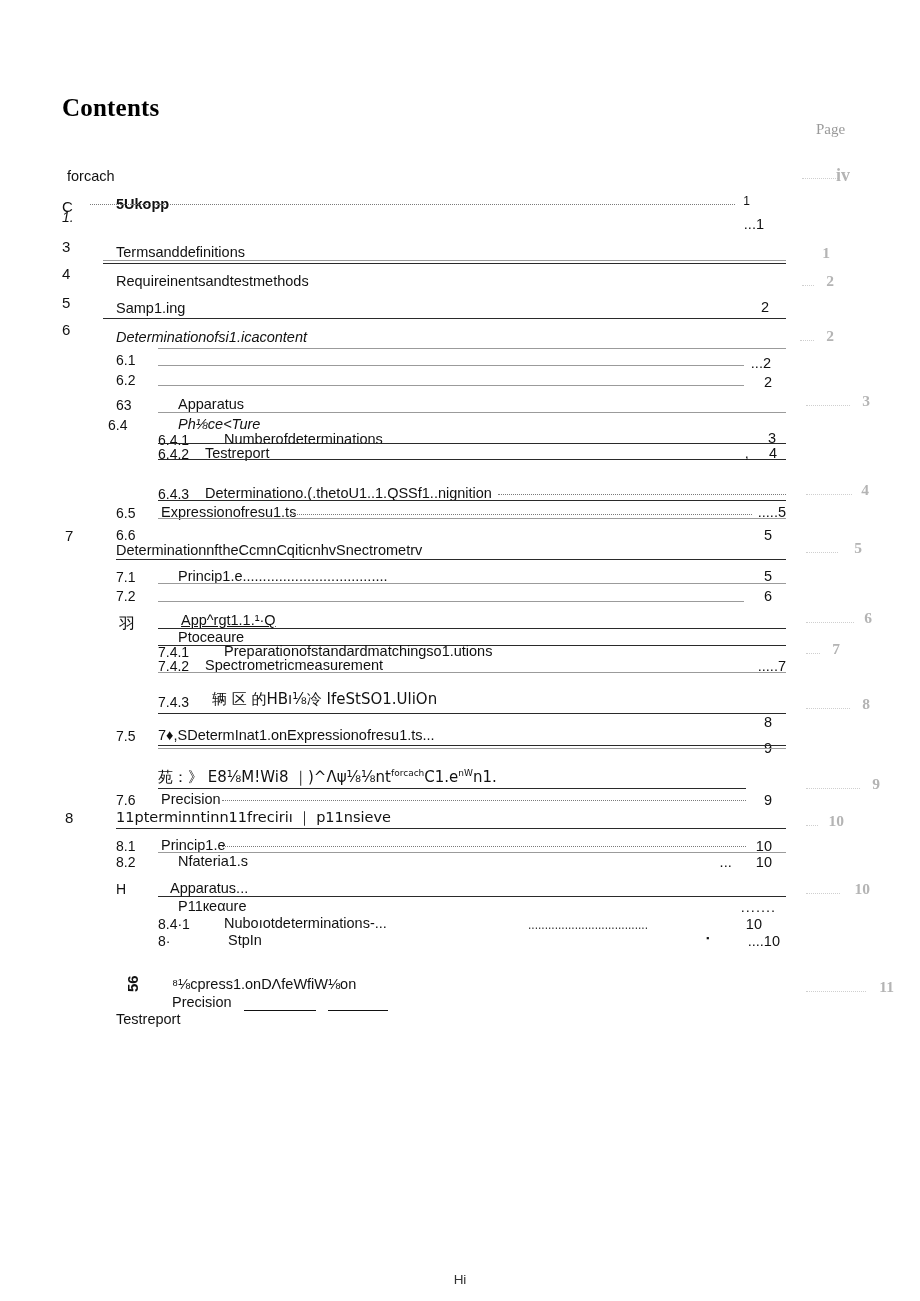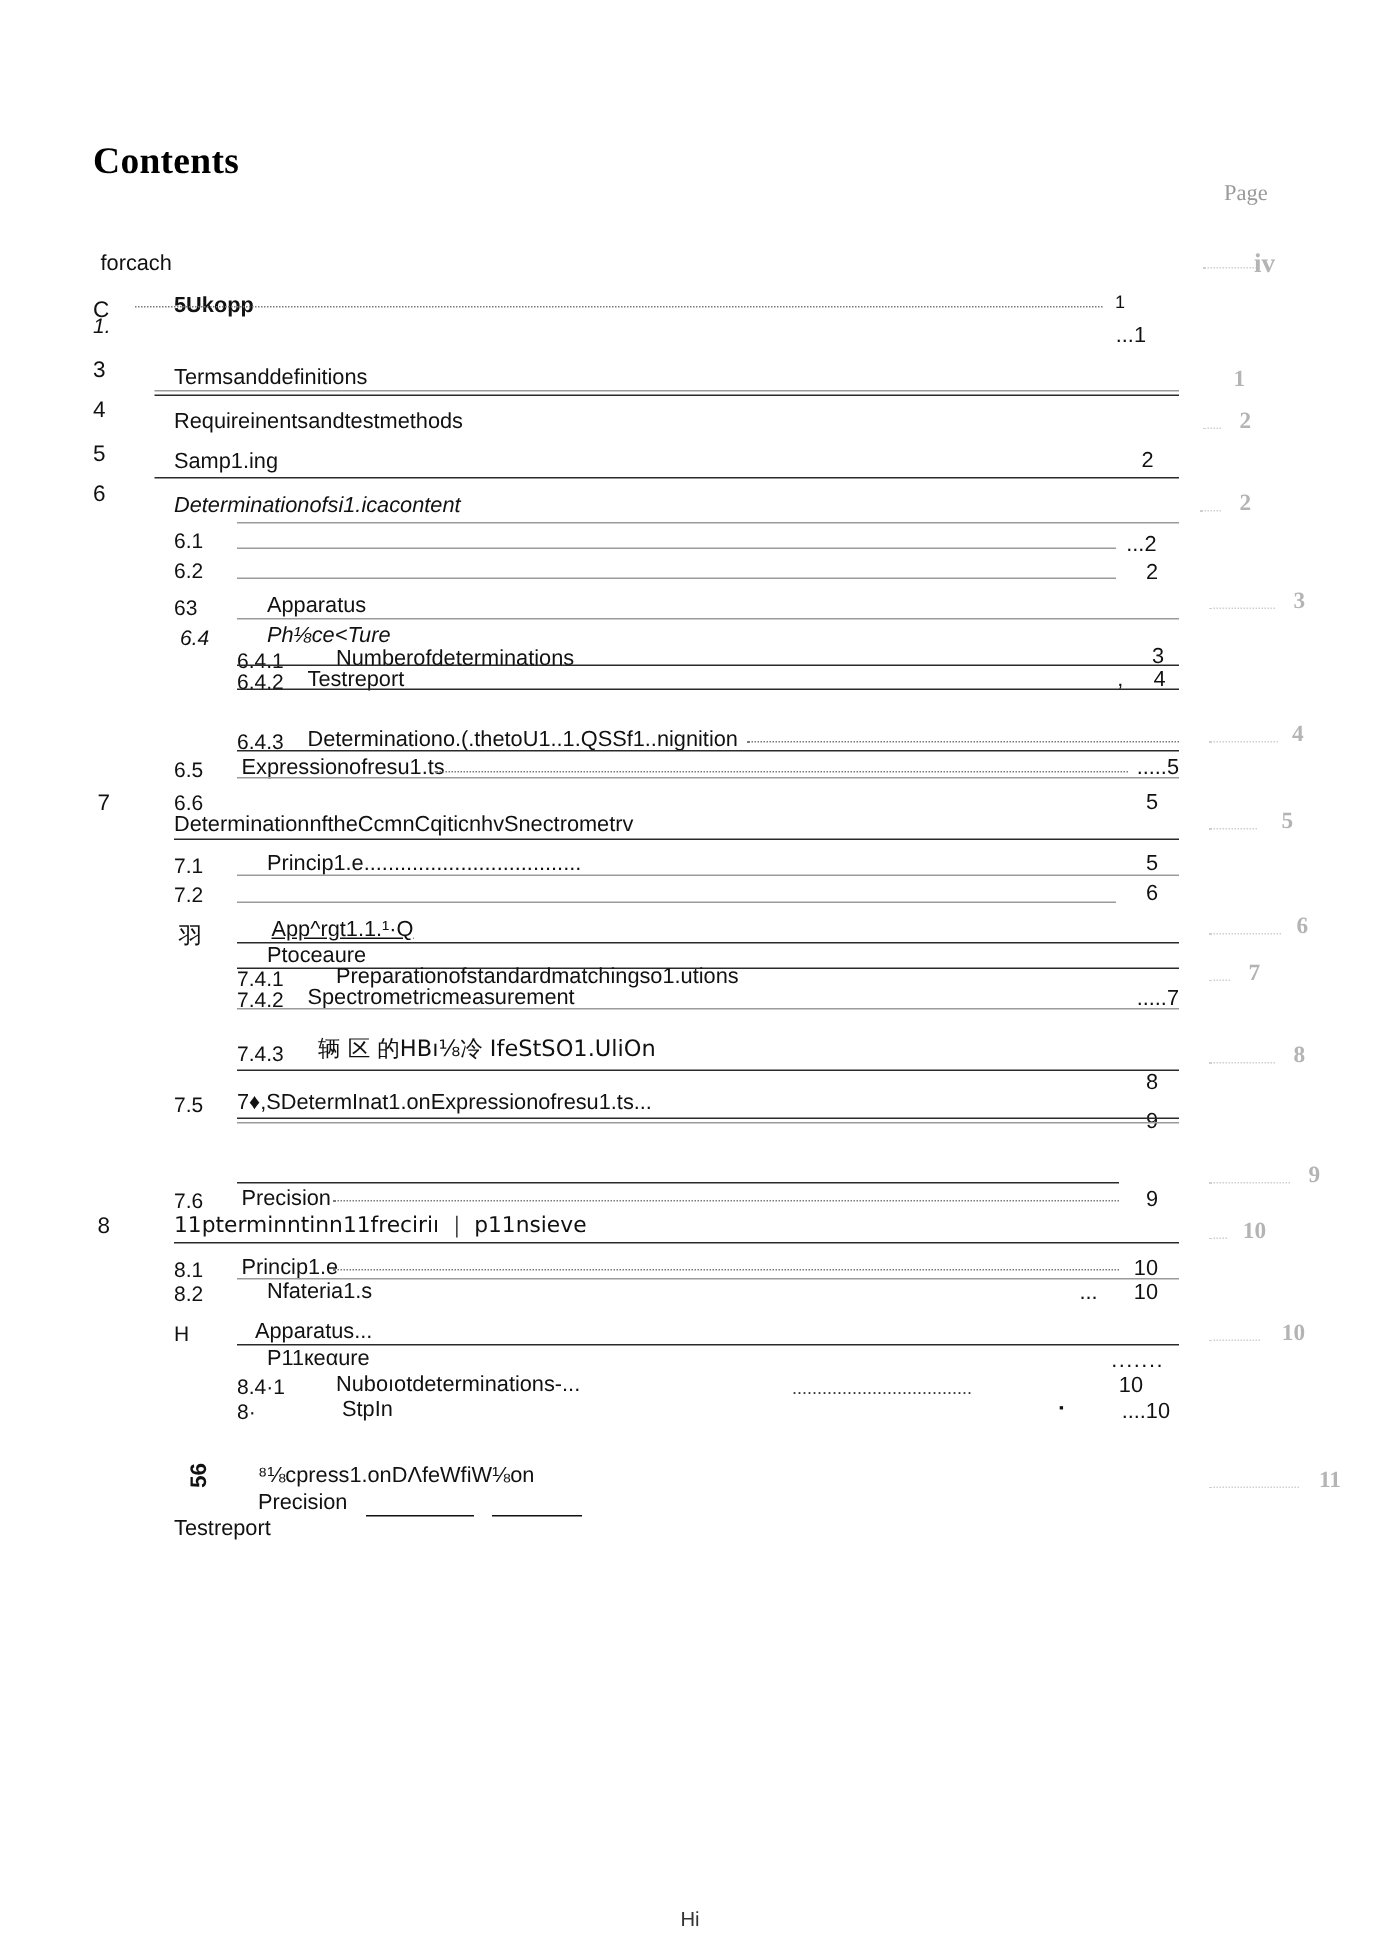--- a/index.html
+++ b/index.html
@@ -208,21 +208,21 @@
   <div class="pg" style="left:737px; top:355px; width:34px;">...2</div>
 
   <div class="sub" style="left:116px; top:372px;">6.2</div>
   <div class="rule-grey" style="left:158px; top:385px; width:586px;"></div>
   <div class="pg" style="left:748px; top:374px; width:24px;">2</div>
 
   <div class="sub" style="left:116px; top:397px;">63</div>
   <div class="t" style="left:178px; top:397px;">Apparatus</div>
   <div class="rule-grey" style="left:158px; top:412px; width:628px;"></div>
 
-  <div class="sub" style="left:120px; top:417px;font-style:italic;">6.4</div>
+  <div class="sub" style="left:108px; top:417px;">6.4</div>
   <div class="t" style="left:178px; top:417px;font-style:italic;">Ph⅛ce&lt;Ture</div>
 
   <div class="sub" style="left:158px; top:432px;">6.4.1</div>
   <div class="t" style="left:224px; top:432px;">Numberofdeterminations</div>
   <div class="rule" style="left:158px; top:443px; width:628px;"></div>
   <div class="pg" style="left:752px; top:430px; width:24px;">3</div>
 
   <div class="sub" style="left:158px; top:446px;">6.4.2</div>
   <div class="t" style="left:205px; top:446px;">Testreport</div>
   <div class="rule" style="left:158px; top:459px; width:628px;"></div>
@@ -273,20 +273,21 @@
   <div class="t cjk" style="left:212px; top:692px; font-size:15px;">辆 区 的HBı⅛冷 IfeStSO1.UliOn</div>
   <div class="rule" style="left:158px; top:713px; width:628px;"></div>
 
   <div class="sub" style="left:116px; top:728px;">7.5</div>
   <div class="t" style="left:158px; top:728px;">7♦,SDetermInat1.onExpressionofresu1.ts...</div>
   <div class="pg" style="left:748px; top:714px; width:24px;">8</div>
   <div class="pg" style="left:748px; top:740px; width:24px;">9</div>
   <div class="rule" style="left:158px; top:745px; width:628px;"></div>
   <div class="rule-grey" style="left:158px; top:748px; width:628px;"></div>
 
+  <div class="t cjk" style="left:158px; top:769px; font-size:15px;"><span>苑：》 E8⅛M!Wi8 ｜)^Λψ⅛⅛nt</span><sup style="font-size:9px;">forcach</sup><span>C1.e</span><sup style="font-size:9px;">nW</sup><span>n1.</span></div>
   <div class="rule" style="left:158px; top:788px; width:588px;"></div>
 
   <div class="sub" style="left:116px; top:792px;">7.6</div>
   <div class="t" style="left:161px; top:792px;">Precision</div>
   <div class="rule-dot" style="left:222px; top:800px; width:524px;"></div>
   <div class="pg" style="left:748px; top:792px; width:24px;">9</div>
 
   <div class="num" style="left:65px; top:809px;">8</div>
   <div class="t cjk" style="left:116px; top:810px;">11pterminntinn11freciriı ｜ p11nsieve</div>
   <div class="rule" style="left:116px; top:828px; width:670px;"></div>

